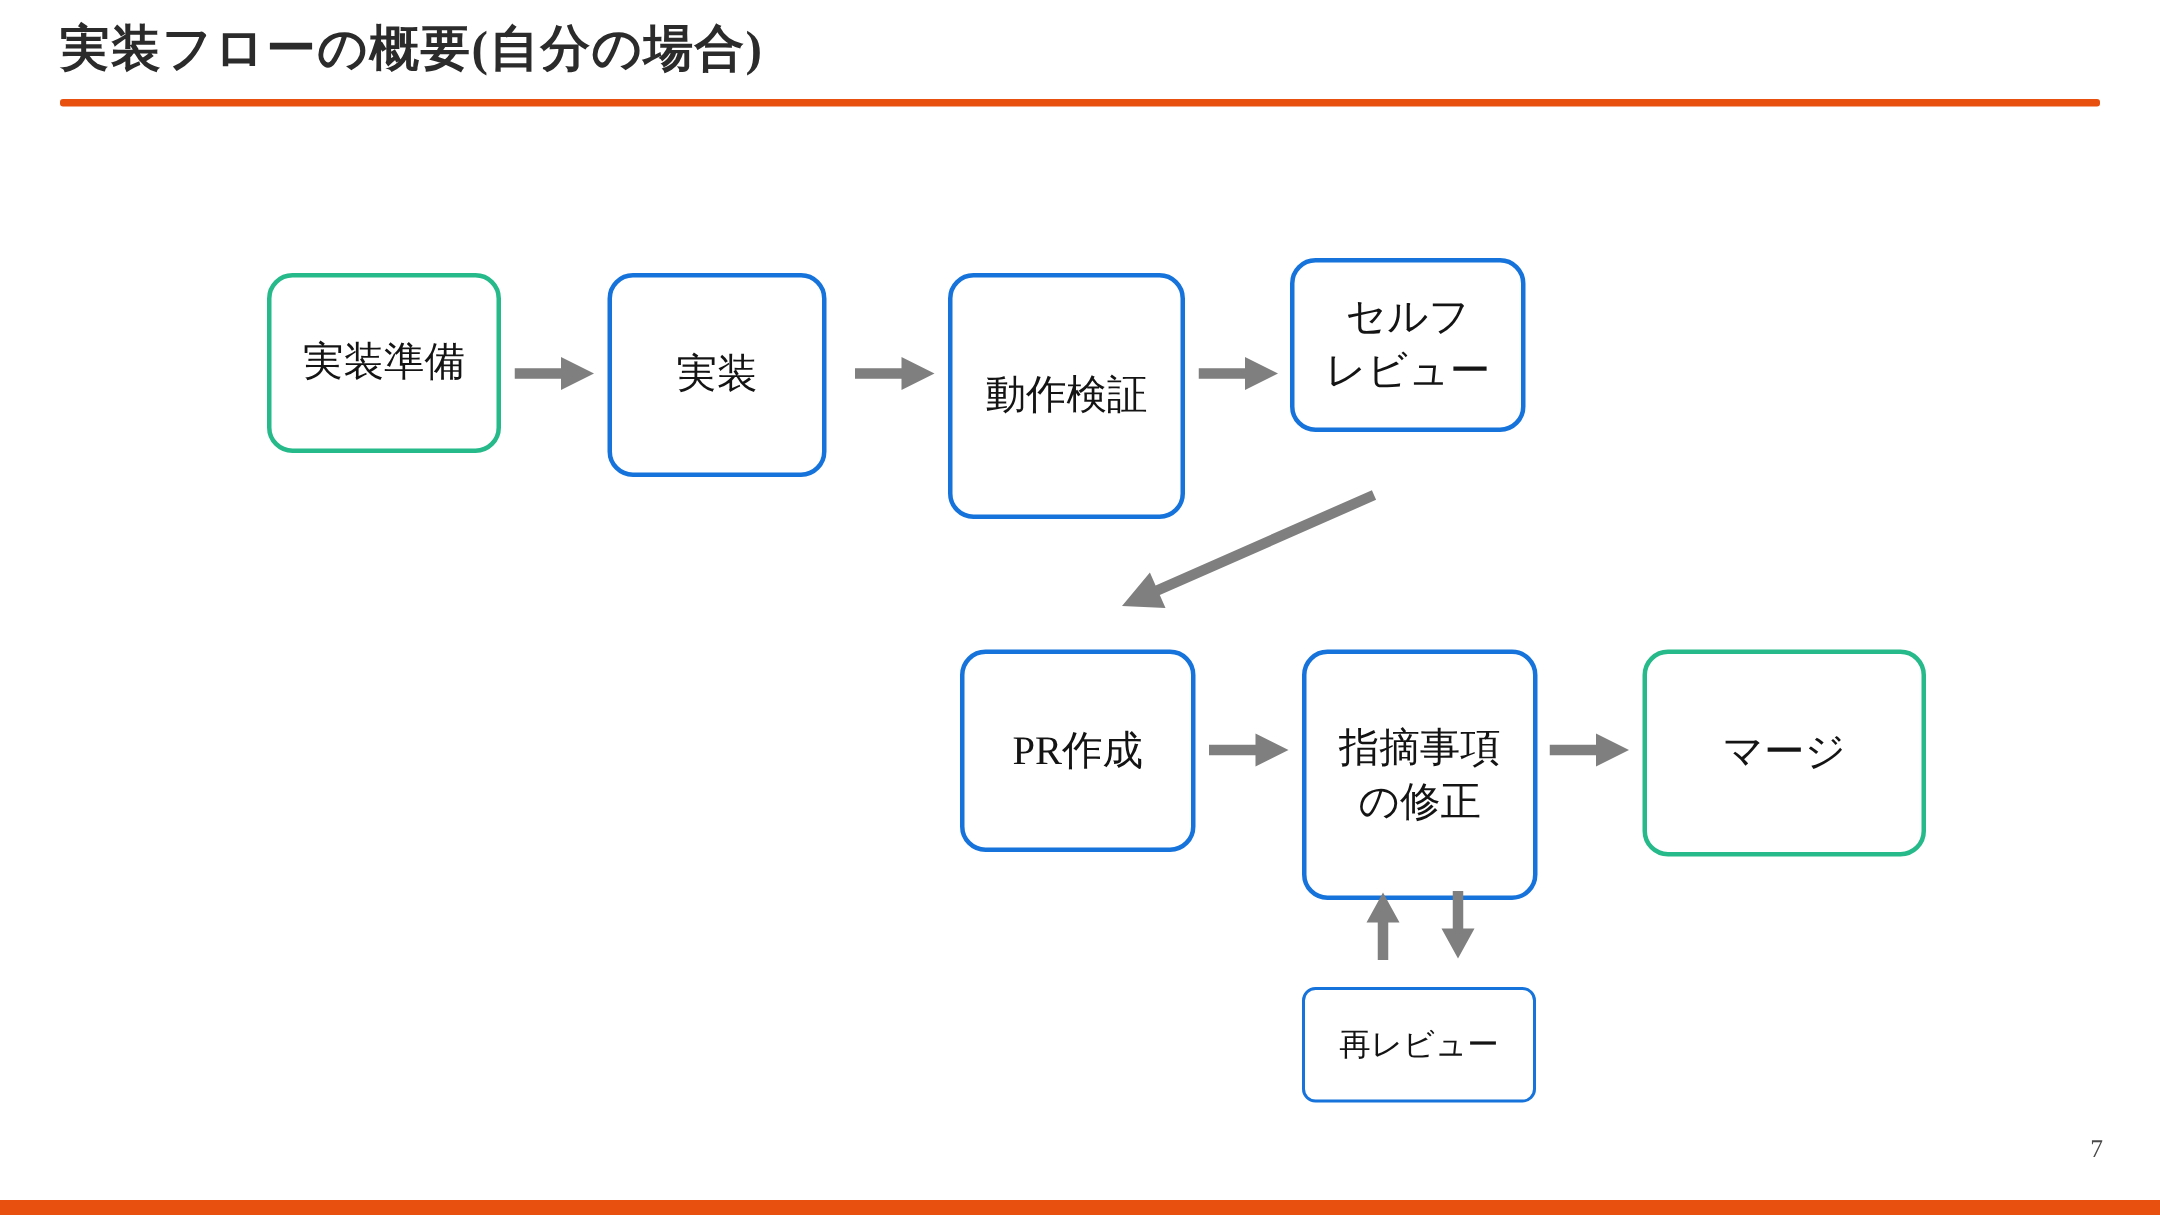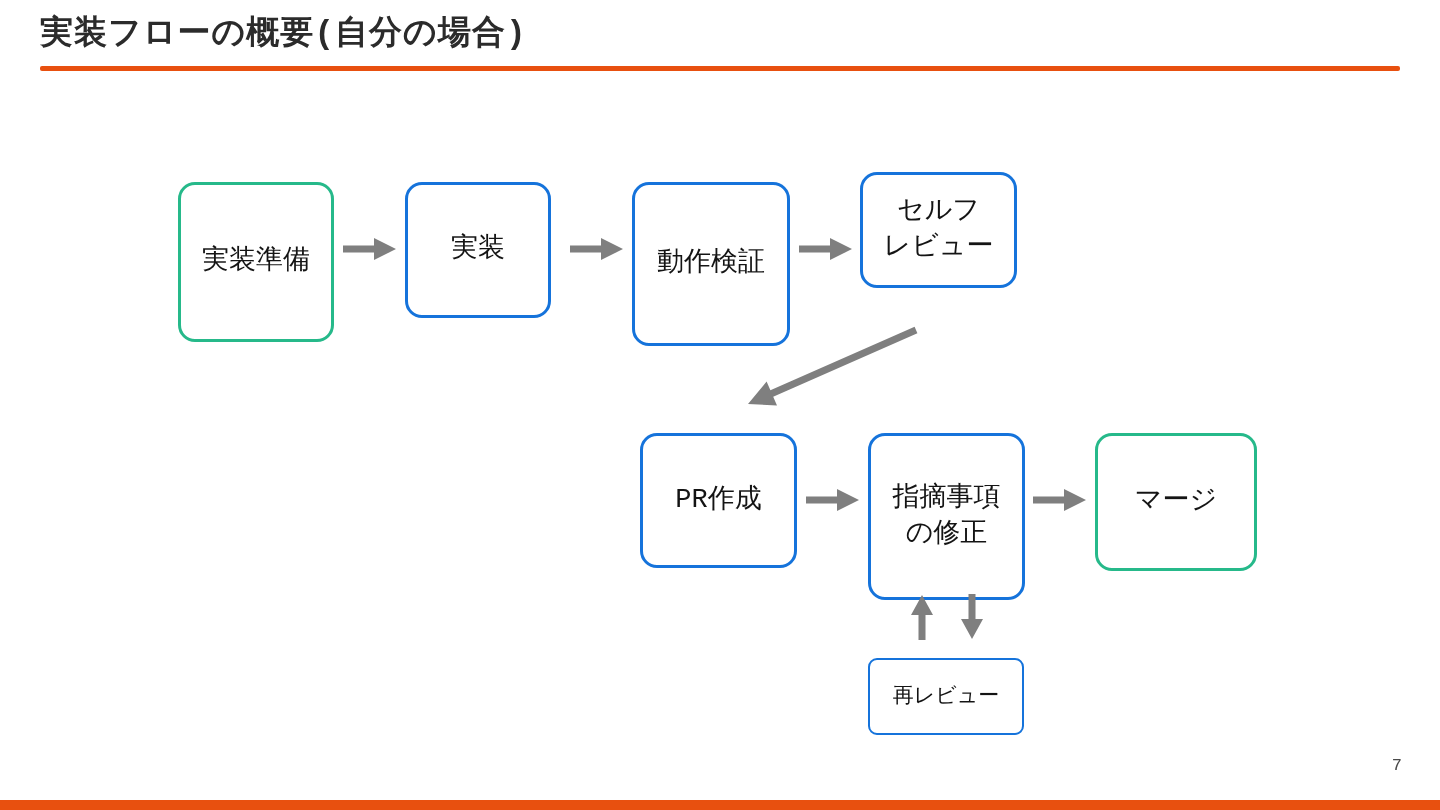--- a/index.html
+++ b/index.html
@@ -1,19 +1,19 @@
 <!DOCTYPE html>
 <html style="--accent: #E8500F; --blue: #1573DB; --green: #26B98A; --arrow: #7F7F7F;"><head>
 <meta charset="utf-8">
 <style>
   html,body { margin:0; padding:0; background:#ffffff; }
   .slide {
     position:relative; width:1440px; height:810px; background:#ffffff;
     overflow:hidden;
-    font-family:Liberation Mono, monospace;
+    font-family:Liberation Serif, serif;
   }
   .title {
     position:absolute; left:40px; top:10px;
     font-size:33px; font-weight:bold; color:#2b2b2b; letter-spacing:1px;
   }
   .title-rule {
     position:absolute; left:40px; top:66px; width:1360px; height:5px;
     background:var(--accent,#e84e0f); border-radius:2px;
   }
   .box {
@@ -42,21 +42,21 @@
   }
 </style>
 </head>
 <body>
 
 <div class="slide">
 
   <div class="title">実装フローの概要(自分の場合)</div>
   <div class="title-rule"></div>
 
-  <div class="box green" style="left:178px;top:182px;width:156px;height:160px">
+  <div class="box green" style="left:178px;top:182px;width:156px;height:120px">
     <span class="box-label">実装準備</span>
   </div>
   <div class="box blue" style="left:405px;top:182px;width:146px;height:136px">
     <span class="box-label">実装</span>
   </div>
   <div class="box blue" style="left:632px;top:182px;width:158px;height:164px">
     <span class="box-label">動作検証</span>
   </div>
   <div class="box blue" style="left:860px;top:172px;width:157px;height:116px">
     <span class="box-label">セルフ
@@ -77,21 +77,21 @@
     <polygon points="174.6,4.8 30.4,68.3 26.6,59.6 8,82 37,83.4 33.2,74.7 177.4,11.2"></polygon>
   </svg>
 
   <div class="box blue" style="left:640px;top:433px;width:157px;height:135px">
     <span class="box-label">PR作成</span>
   </div>
   <div class="box blue" style="left:868px;top:433px;width:157px;height:167px">
     <span class="box-label">指摘事項
 の修正</span>
   </div>
-  <div class="box green" style="left:1095px;top:433px;width:162px;height:138px">
+  <div class="box green" style="left:1095px;top:433px;width:189px;height:138px">
     <span class="box-label">マージ</span>
   </div>
 
   <svg class="arrow" style="left:806px;top:488px" width="54" height="24">
     <polygon points="0,8.5 31,8.5 31,1 53,12 31,23 31,15.5 0,15.5"></polygon>
   </svg>
   <svg class="arrow" style="left:1033px;top:488px" width="54" height="24">
     <polygon points="0,8.5 31,8.5 31,1 53,12 31,23 31,15.5 0,15.5"></polygon>
   </svg>
 

